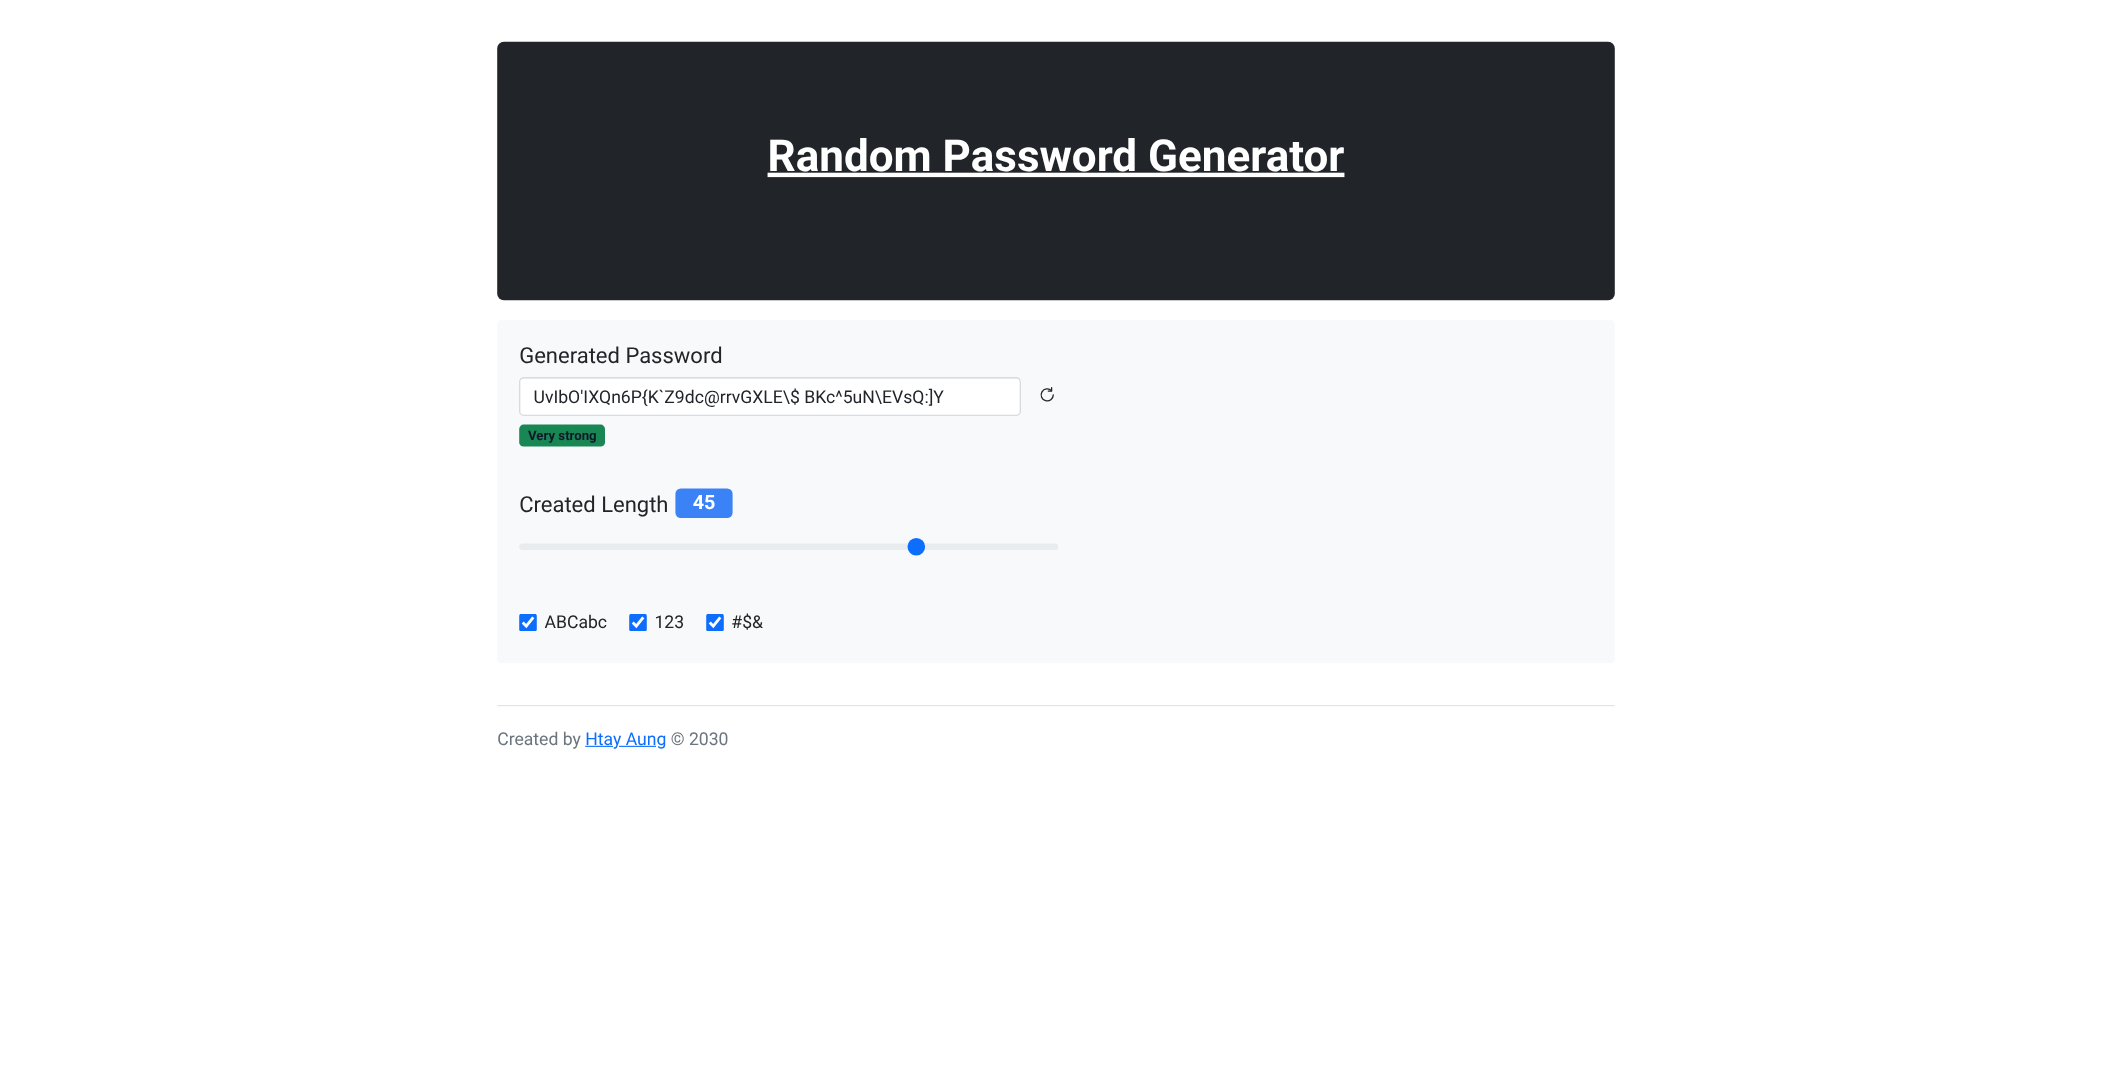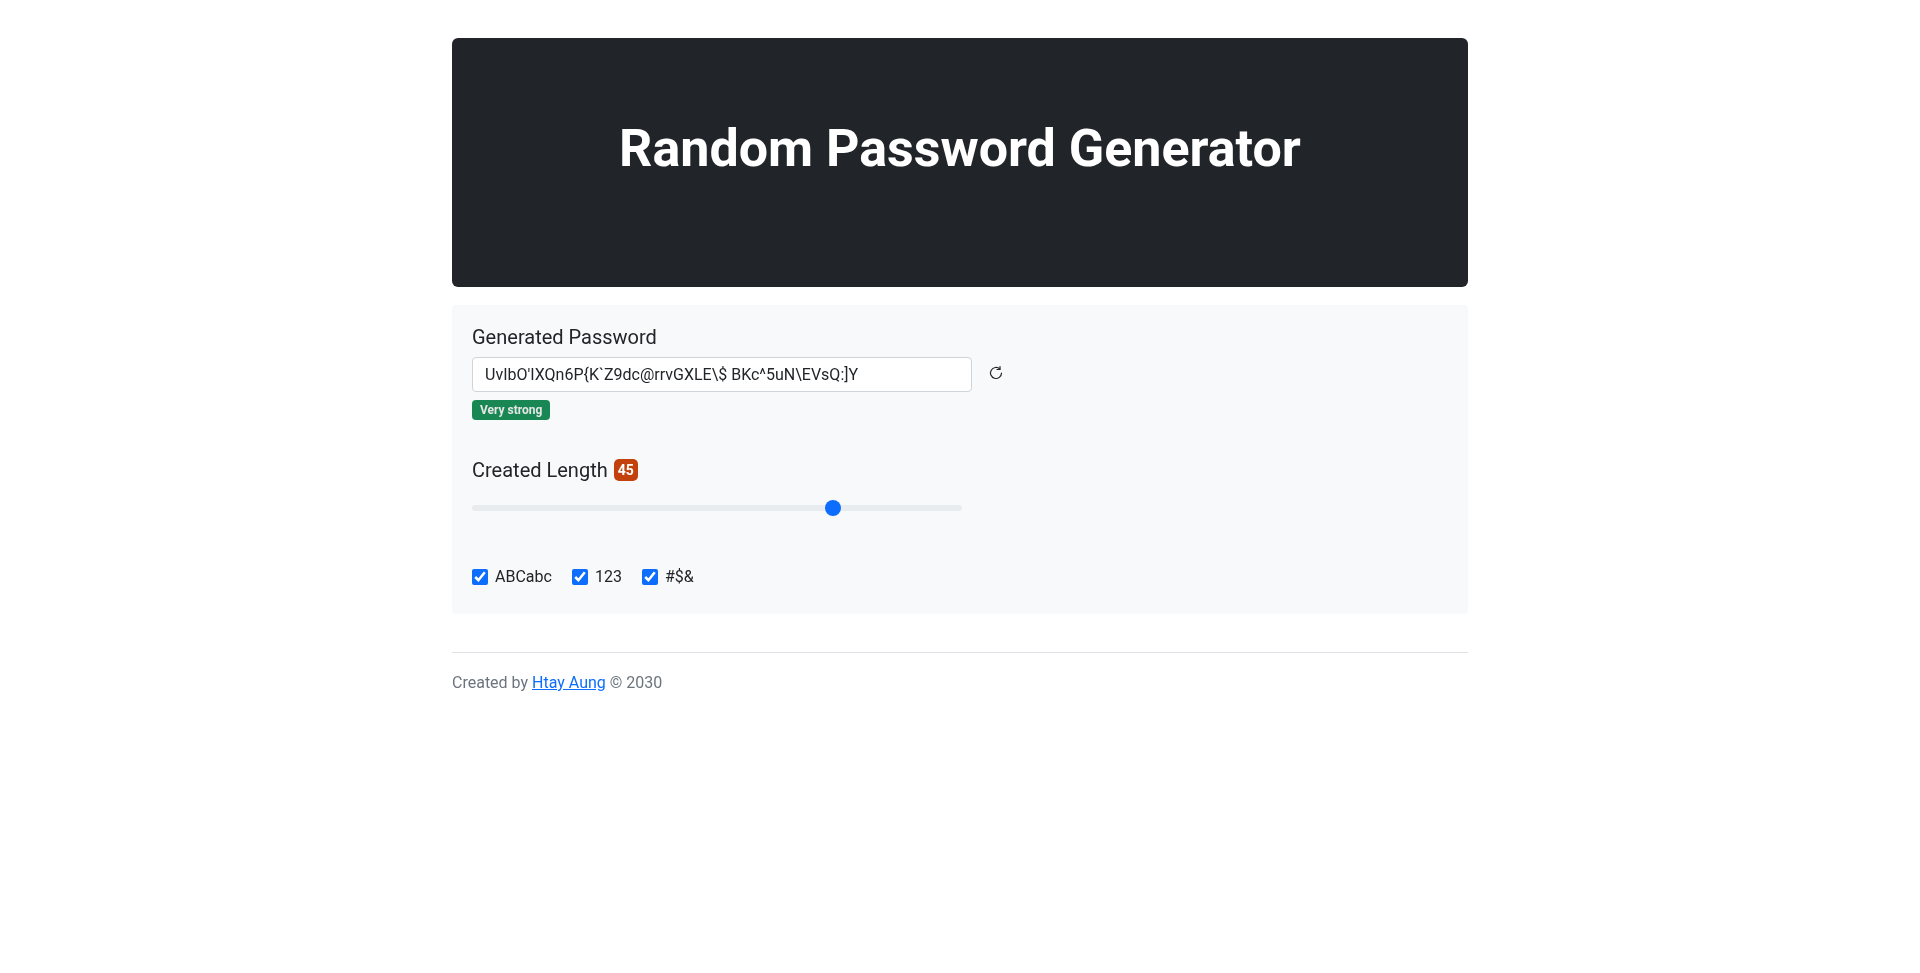--- a/index.html
+++ b/index.html
@@ -19,23 +19,24 @@
     }
     .header {
       background-color: #212529;
       color: #ffffff;
       border-radius: 6px;
       padding: 80px 20px 100px;
       text-align: center;
       margin-top: 38px;
     }
     .header h1 {
-      font-size: 52px;
+      font-size: 40px;
       font-weight: 700;
       margin-bottom: 8px;
+      text-decoration: underline;
     }
     .header p {
       font-size: 20px;
       font-weight: 400;
     }
     .main-card {
       background-color: #f8f9fa;
       border-radius: 4px;
       padding: 20px 20px 28px;
       margin-top: 18px;
@@ -44,21 +45,21 @@
       font-size: 20px;
       color: #212529;
       margin-bottom: 8px;
     }
     .password-row {
       display: flex;
       align-items: center;
       gap: 12px;
     }
     .password-input {
-      width: 500px;
+      width: 456px;
       padding: 7px 12px;
       border: 1px solid #ced4da;
       border-radius: 4px;
       font-size: 16px;
       background-color: #ffffff;
       color: #212529;
       font-family: inherit;
     }
     .refresh-btn {
       background: transparent;
@@ -69,44 +70,44 @@
       align-items: center;
       justify-content: center;
     }
     .refresh-btn svg {
       width: 16px;
       height: 16px;
     }
     .strength-badge {
       display: inline-block;
       background-color: #198754;
-      color: #e5e5e5;
+      color: #0f172a;
       font-size: 12px;
       font-weight: 700;
       padding: 3px 8px;
       border-radius: 4px;
       margin-top: 8px;
       text-align: center;
     }
     .length-section {
       margin-top: 38px;
     }
     .length-label-row {
       display: flex;
       align-items: center;
       gap: 6px;
       margin-bottom: 14px;
     }
     .length-badge {
       display: inline-block;
-      background-color: #c2410c;
+      background-color: #3b82f6;
       color: #ffffff;
-      font-size: 14px;
+      font-size: 18px;
       font-weight: 700;
-      padding: 3px 4px;
+      padding: 3px 16px;
       border-radius: 5px;
     }
     .slider {
       width: 490px;
       height: 6px;
       -webkit-appearance: none;
       appearance: none;
       background: #e9ecef;
       border-radius: 3px;
       outline: none;

